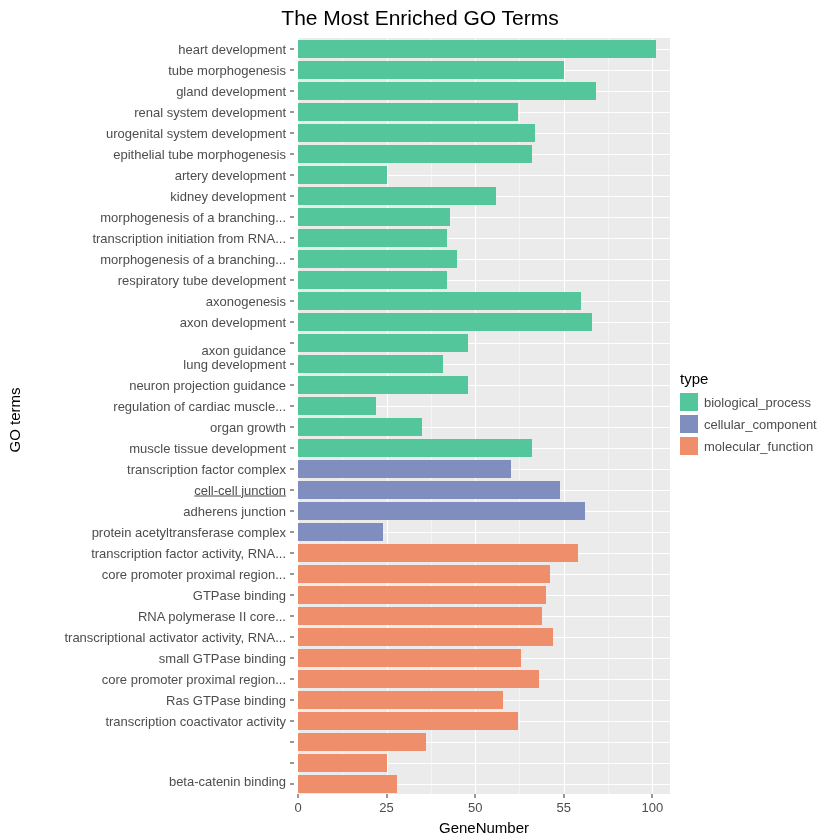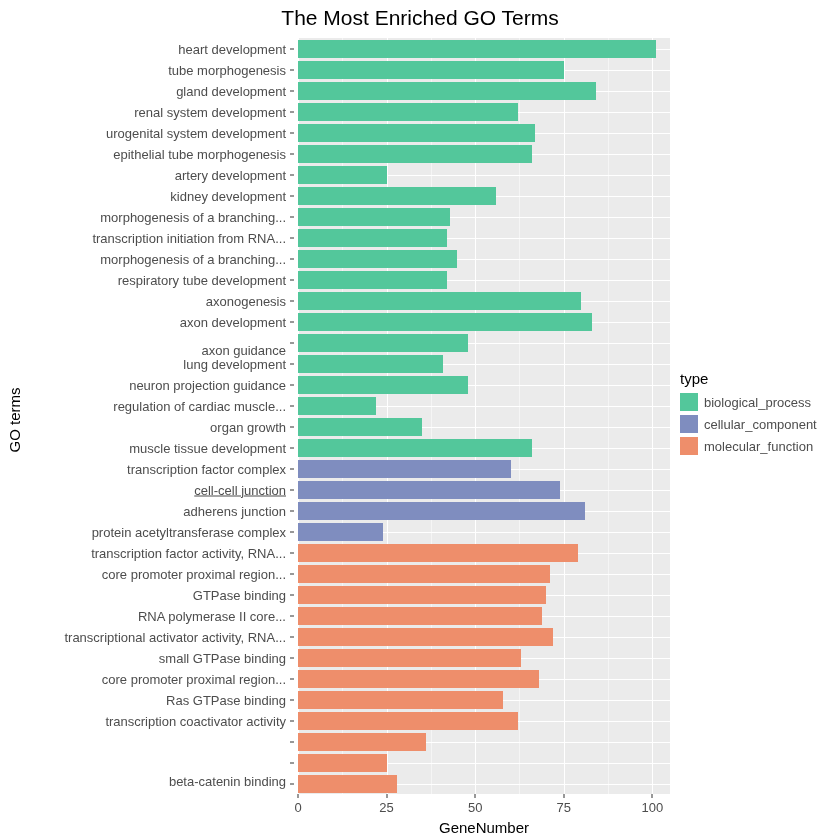--- a/index.html
+++ b/index.html
@@ -310,21 +310,21 @@
     </div>
 
   <div class="xticks" id="xticks">
       <div class="xtick" style="left: 0px;"></div>
       <div class="xticklab" style="left: 0px;">0</div>
       <div class="xtick" style="left: 88.5714px;"></div>
       <div class="xticklab" style="left: 88.5714px;">25</div>
       <div class="xtick" style="left: 177.143px;"></div>
       <div class="xticklab" style="left: 177.143px;">50</div>
       <div class="xtick" style="left: 265.714px;"></div>
-      <div class="xticklab" style="left: 265.714px;">75</div>
+      <div class="xticklab" style="left: 265.714px;">55</div>
       <div class="xtick" style="left: 354.286px;"></div>
       <div class="xticklab" style="left: 354.286px;">100</div>
     </div>
 
   <div class="legend">
     <div class="legend-title">type</div>
     <div class="legend-item">
       <div class="legend-swatch bp"></div>
       <span class="legend-label">biological_process</span>
     </div>

